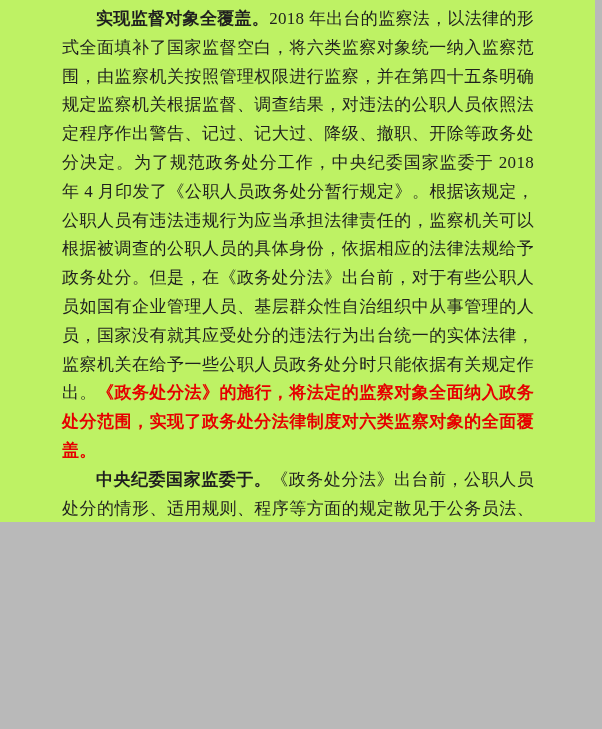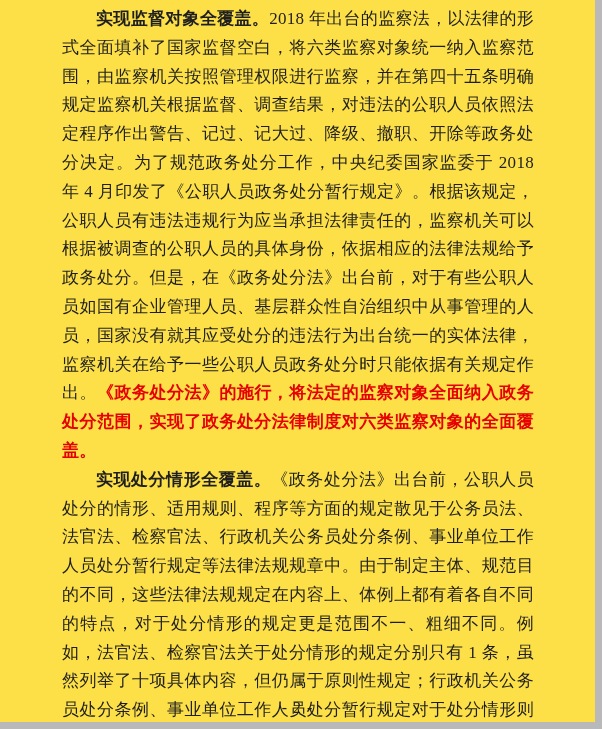--- a/index.html
+++ b/index.html
@@ -5,22 +5,22 @@
   html, body { margin: 0; padding: 0; }
   body {
     width: 602px; height: 729px;
     background: #b9b9b9;
     overflow: hidden;
     position: relative;
     font-family: "Liberation Serif", "DejaVu Serif", serif;
   }
   .page {
     position: absolute; left: 0; top: 0;
-    width: 595px; height: 722px;
-    background: #fde047;
+    width: 595px; height: 522px;
+    background: #bef264;
     overflow: hidden;
   }
   .content {
     position: absolute; left: 62px; top: 5px;
     width: 472px;
   }
   p.para {
     margin: 0;
     text-align: justify;
     text-justify: inter-ideograph;
@@ -41,16 +41,16 @@
     color: #1f1f1f;
     letter-spacing: 1px;
   }
 </style>
 </head>
 <body>
 
 <div class="page">
   <div class="content">
       <p class="para"><span class="seg b">实现监督对象全覆盖。</span><span class="seg">2018 年出台的监察法，以法律的形式全面填补了国家监督空白，将六类监察对象统一纳入监察范围，由监察机关按照管理权限进行监察，并在第四十五条明确规定监察机关根据监督、调查结果，对违法的公职人员依照法定程序作出警告、记过、记大过、降级、撤职、开除等政务处分决定。为了规范政务处分工作，中央纪委国家监委于 2018 年 4 月印发了《公职人员政务处分暂行规定》。根据该规定，公职人员有违法违规行为应当承担法律责任的，监察机关可以根据被调查的公职人员的具体身份，依据相应的法律法规给予政务处分。但是，在《政务处分法》出台前，对于有些公职人员如国有企业管理人员、基层群众性自治组织中从事管理的人员，国家没有就其应受处分的违法行为出台统一的实体法律，监察机关在给予一些公职人员政务处分时只能依据有关规定作出。</span><span class="seg b r">《政务处分法》的施行，将法定的监察对象全面纳入政务处分范围，实现了政务处分法律制度对六类监察对象的全面覆盖。</span></p>
-      <p class="para"><span class="seg b">实现处分情形全覆盖。</span><span class="seg">《政务处分法》出台前，公职人员处分的情形、适用规则、程序等方面的规定散见于公务员法、法官法、检察官法、行政机关公务员处分条例、事业单位工作人员处分暂行规定等法律法规规章中。由于制定主体、规范目的不同，这些法律法规规定在内容上、体例上都有着各自不同的特点，对于处分情形的规定更是范围不一、粗细不同。例如，法官法、检察官法关于处分情形的规定分别只有 1 条，虽然列举了十项具体内容，但仍属于原则性规定；行政机关公务员处分条例、事业单位工作人员处分暂行规定对于处分情形则分别规定了 16 条和 7 条，内容更为具体，但也存在涵盖不全的问题。这些问题，一定程度</span></p>
+      <p class="para"><span class="seg b">中央纪委国家监委于。</span><span class="seg">《政务处分法》出台前，公职人员处分的情形、适用规则、程序等方面的规定散见于公务员法、法官法、检察官法、行政机关公务员处分条例、事业单位工作人员处分暂行规定等法律法规规章中。由于制定主体、规范目的不同，这些法律法规规定在内容上、体例上都有着各自不同的特点，对于处分情形的规定更是范围不一、粗细不同。例如，法官法、检察官法关于处分情形的规定分别只有 1 条，虽然列举了十项具体内容，但仍属于原则性规定；行政机关公务员处分条例、事业单位工作人员处分暂行规定对于处分情形则分别规定了 16 条和 7 条，内容更为具体，但也存在涵盖不全的问题。这些问题，一定程度</span></p>
     </div>
   <div class="footer">- 2 -</div>
 </div>
 
 </body></html>

